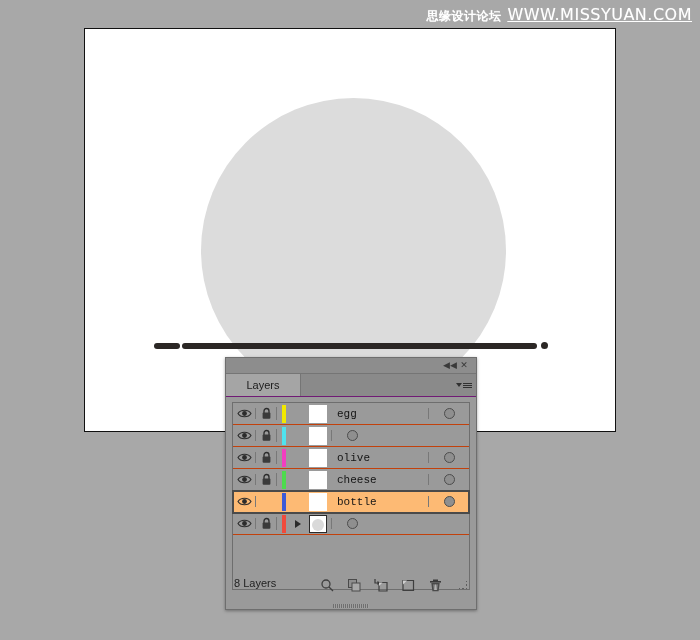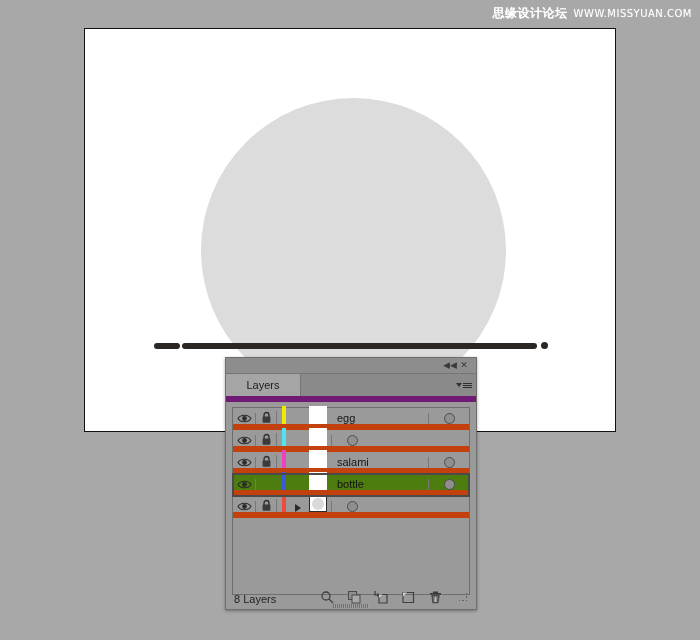--- a/index.html
+++ b/index.html
@@ -21,21 +21,21 @@
     top: 5px;
     right: 8px;
     font-size: 11px;
     color: #ffffff;
     letter-spacing: 0.5px;
     white-space: nowrap;
     font-family: "DejaVu Sans", sans-serif;
     text-shadow: 0 0 1px rgba(255,255,255,0.4);
   }
   .watermark .wm-cn { font-weight: bold; margin-right: 6px; font-size: 12px; }
-  .watermark .wm-url { font-size: 10px; }
+  .watermark .wm-url { font-size: 16px; text-decoration: underline; }
 
   
   .canvas-wrap {
     position: absolute;
     left: 84px;
     top: 28px;
     width: 532px;
     height: 404px;
     background: #ffffff;
     border: 1px solid #111111;
@@ -92,21 +92,21 @@
     line-height: 1;
     cursor: pointer;
     font-family: "DejaVu Sans", sans-serif;
   }
 
   .panel-tabbar {
     height: 22px;
     background: #8a8a8a;
     display: flex;
     align-items: stretch;
-    border-bottom: 6px solid #701a75;
+    border-bottom: 1px solid #701a75;
     position: relative;
   }
   .tab {
     min-width: 54px;
     padding: 0 10px;
     background: #a5a5a5;
     display: flex; align-items: center; justify-content: center;
     font-size: 11px;
     color: #1c1c1c;
     border-right: 1px solid #757575;
@@ -138,28 +138,29 @@
     margin: 5px 6px 0 6px;
     border: 1px solid #6e6e6e;
     background: #9a9a9a;
     height: 188px;
     box-sizing: border-box;
     position: relative;
   }
   .layer-row {
     height: 22px;
     display: flex;
-    align-items: flex-end;
-    border-bottom: 6px solid #c2410c;
+    align-items: center;
+    border-bottom: 1px solid #c2410c;
     position: relative;
     box-sizing: border-box;
     cursor: pointer;
+    font-family: Liberation Mono, monospace;
   }
   .layer-row.selected {
-    background: #4d7c0f;
+    background: #fdba74;
     outline: 2px solid #4a4a4a;
     outline-offset: -1px;
     z-index: 3;
   }
 
   .cell-eye {
     width: 22px;
     border-right: 1px solid #787878;
     display: flex; align-items: center; justify-content: center;
     cursor: pointer;
@@ -228,22 +229,22 @@
   
   .eye-ico { display: block; }
   .lock-ico { display: block; }
 
   
   .panel-footer {
     position: absolute;
     left: 0; right: 0; bottom: 0;
     height: 32px;
     display: flex;
-    align-items: flex-end;
-    padding: 0 4px 4px 8px;
+    align-items: flex-start;
+    padding: 0 4px 16px 8px;
     box-sizing: border-box;
   }
   .layer-count {
     font-size: 11px;
     color: #1f1f1f;
     white-space: nowrap;
   }
   .footer-tools {
     margin-left: auto;
     display: flex;
@@ -375,21 +376,46 @@
             <rect x="1.6" y="5.6" width="7.8" height="6.2" rx="1" fill="#3a3a3a"></rect>
           </svg>
         </div>
         <div class="cell-color">
           <span class="color-strip" style="background:#f23ec0"></span>
         </div>
         <div class="cell-disc"></div>
         <div class="cell-thumb">
           <span class="thumb"></span>
         </div>
-        <div class="cell-name">salami</div>
+        <div class="cell-name">olive</div>
+        <div class="cell-target">
+          <span class="target-circle"></span>
+        </div>
+      </div>
+      <div class="layer-row">
+        <div class="cell-eye">
+          <svg class="eye-ico" width="15" height="11" viewBox="0 0 15 11">
+            <path d="M1 5.5 C3.5 1.2, 11.5 1.2, 14 5.5 C11.5 9.8, 3.5 9.8, 1 5.5 Z" fill="none" stroke="#2c2c2c" stroke-width="1.1"></path>
+            <circle cx="7.5" cy="5.5" r="2.4" fill="#2c2c2c"></circle>
+          </svg>
+        </div>
+        <div class="cell-lock">
+          <svg class="lock-ico" width="11" height="13" viewBox="0 0 11 13">
+            <path d="M3 6 L3 4 A2.5 2.5 0 0 1 8 4 L8 6" fill="none" stroke="#2c2c2c" stroke-width="1.3"></path>
+            <rect x="1.6" y="5.6" width="7.8" height="6.2" rx="1" fill="#3a3a3a"></rect>
+          </svg>
+        </div>
+        <div class="cell-color">
+          <span class="color-strip" style="background:#4ddb4d"></span>
+        </div>
+        <div class="cell-disc"></div>
+        <div class="cell-thumb">
+          <span class="thumb"></span>
+        </div>
+        <div class="cell-name">cheese</div>
         <div class="cell-target">
           <span class="target-circle"></span>
         </div>
       </div>
       <div class="layer-row selected">
         <div class="cell-eye">
           <svg class="eye-ico" width="15" height="11" viewBox="0 0 15 11">
             <path d="M1 5.5 C3.5 1.2, 11.5 1.2, 14 5.5 C11.5 9.8, 3.5 9.8, 1 5.5 Z" fill="none" stroke="#2c2c2c" stroke-width="1.1"></path>
             <circle cx="7.5" cy="5.5" r="2.4" fill="#2c2c2c"></circle>
           </svg>

